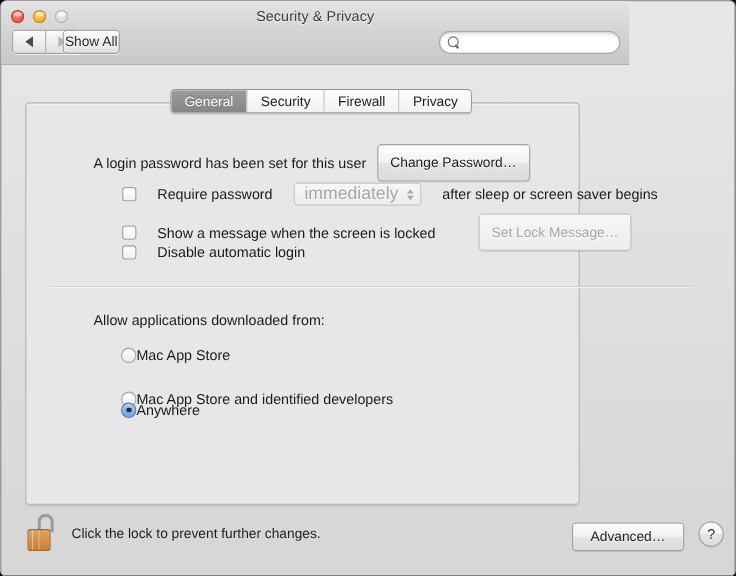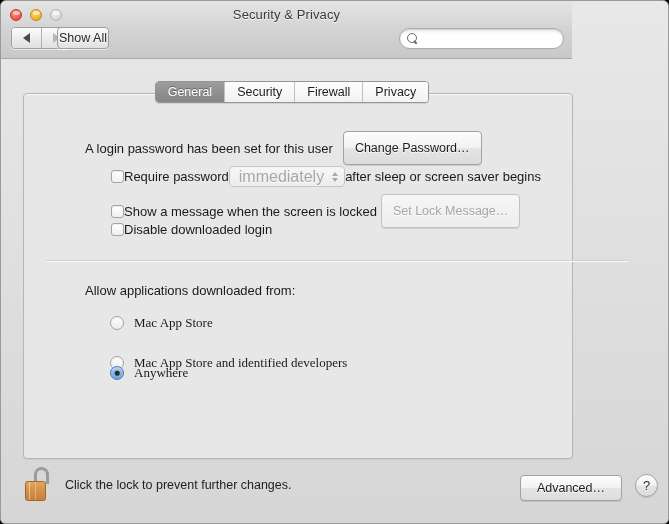--- a/index.html
+++ b/index.html
@@ -202,21 +202,21 @@
     background: linear-gradient(to bottom, #9d9d9d, #858585);
     color: #ffffff;
     text-shadow: 0 -1px 0 rgba(0,0,0,0.35);
     border-left-color: #7f7f7f;
   }
 
   
   .panel {
     position: absolute;
     left: 22px; top: 92px;
-    width: 550px; height: 366px;
+    width: 504px; height: 366px;
     background: #e7e7e7;
     border: 1px solid #b6b6b6;
     border-radius: 4px;
     box-shadow: inset 0 1px 0 rgba(255,255,255,0.7), 0 1px 1px rgba(0,0,0,0.06);
   }
 
   .row-text {
     font-size: 13px;
     color: #1a1a1a;
     white-space: nowrap;
@@ -251,21 +251,21 @@
     color: #a6a6a6;
     border-color: #c2c2c2;
     background: linear-gradient(to bottom, #f6f6f6, #ededed);
     text-shadow: 0 1px 0 rgba(255,255,255,0.9);
   }
 
   
   .cb-row {
     display: flex;
     align-items: center;
-    gap: 0;
+    gap: 19px;
   }
   .checkbox {
     width: 13px; height: 13px;
     border: 1px solid #a3a3a3;
     border-radius: 3px;
     background: linear-gradient(to bottom, #ffffff, #f0f0f0);
     box-shadow: inset 0 1px 1px rgba(0,0,0,0.07);
     flex: none;
   }
 
@@ -304,22 +304,21 @@
     left: 22px; top: 166px;
     width: 582px; height: 1px;
     background: #cfcfcf;
     box-shadow: 0 1px 0 rgba(255,255,255,0.85);
   }
 
   
   .radio-row {
     display: flex;
     align-items: center;
-    gap: 10px;
-    font-family: Liberation Serif, serif;
+    gap: 0;
   }
   .radio {
     width: 14px; height: 14px;
     border-radius: 50%;
     border: 1px solid #a6a6a6;
     background: linear-gradient(to bottom, #ffffff, #ebebeb);
     box-shadow: inset 0 1px 1px rgba(0,0,0,0.07);
     flex: none;
     position: relative;
   }
@@ -482,28 +481,28 @@
           <span class="st-up"></span>
             <span class="st-dn"></span>
         </span>
       </span>
       <span class="row-text">after sleep or screen saver begins</span>
     </div>
 
     <div class="abs cb-row" style="left:87px; top:100px;">
       <span class="checkbox"></span>
       <span class="row-text">Show a message when the screen is locked</span>
-      <span class="btn disabled" style="margin-left:4px;">
+      <span class="btn disabled" style="margin-left:20px;">
         <span>Set Lock Message…</span>
       </span>
     </div>
 
     <div class="abs cb-row" style="left:87px; top:128px;">
       <span class="checkbox"></span>
-      <span class="row-text">Disable downloaded login</span>
+      <span class="row-text">Disable automatic login</span>
     </div>
 
     <div class="abs divider"></div>
 
     <div class="abs row-text" style="left:61px; top:189px;">Allow applications downloaded from:</div>
 
     <div class="abs radio-row" style="left:86px; top:221px;">
       <span class="radio"></span>
       <span class="row-text">Mac App Store</span>
     </div>

